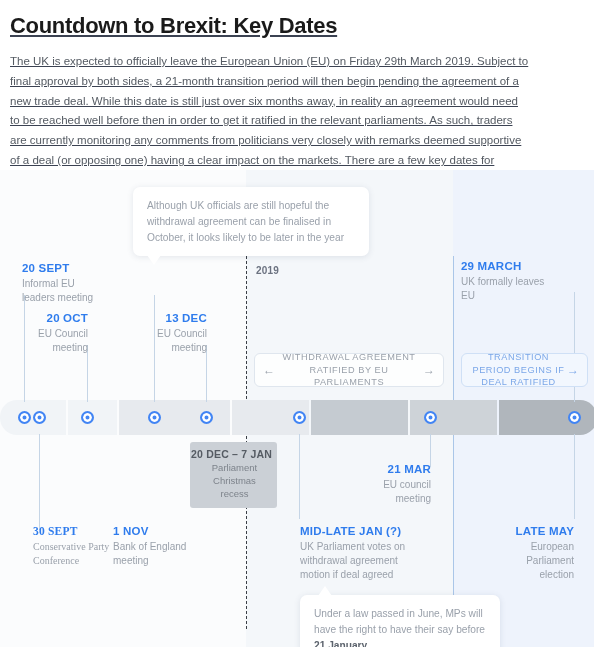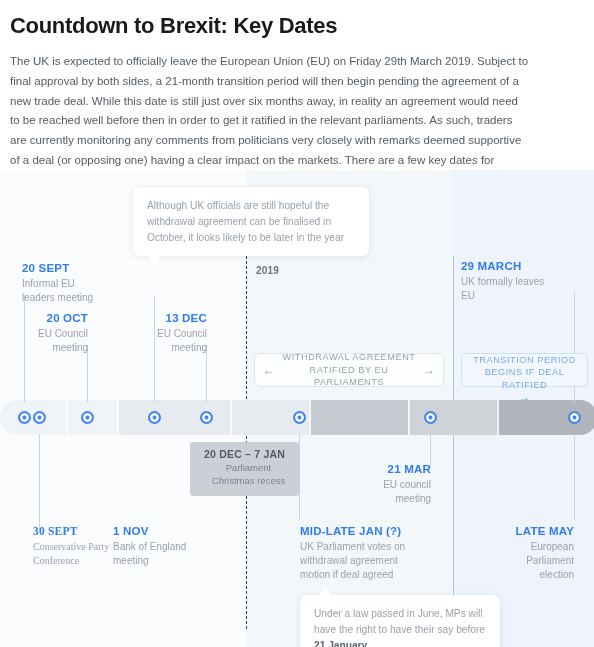--- a/index.html
+++ b/index.html
@@ -7,21 +7,21 @@
   body {
     width:594px; height:647px;
     background:#ffffff;
     font-family:"Liberation Sans", sans-serif;
     color:#3b4252;
     overflow:hidden;
     position:relative;
   }
 
   
-  .header { padding:14px 10px 0 10px; }
+  .header { padding:14px 10px 0 10px;text-decoration:underline; }
   .title {
     font-size:22px;
     font-weight:bold;
     color:#1a1a1a;
     letter-spacing:-0.3px;
     margin:0 0 14px 0;
     line-height:1.1;
   }
   .intro {
     font-size:11.5px;
@@ -174,31 +174,30 @@
     left:254px; top:183px; width:190px;
     border:1px solid #dfe6ee;
     background:#fdfefe;
     color:#9aa1ab;
   }
   .band-transition {
     left:461px; top:183px; width:127px;
     border:1px solid #cfe0f6;
     background:#f2f7fe;
     color:#7ba7e8;
-    flex-direction:column;
   }
 
   
   .recess {
     position:absolute;
     left:190px; top:272px;
-    width:109px;
+    width:87px;
     background:#cbd0d6;
     border-radius:3px;
-    padding:6px 7px 8px 7px;
+    padding:6px 7px 8px 1px;
     text-align:center;
     z-index:5;
   }
   .recess .r-date {
     font-size:10.5px;
     font-weight:bold;
     color:#555b63;
     letter-spacing:0.2px;
     margin-bottom:2px;
     white-space:nowrap;

